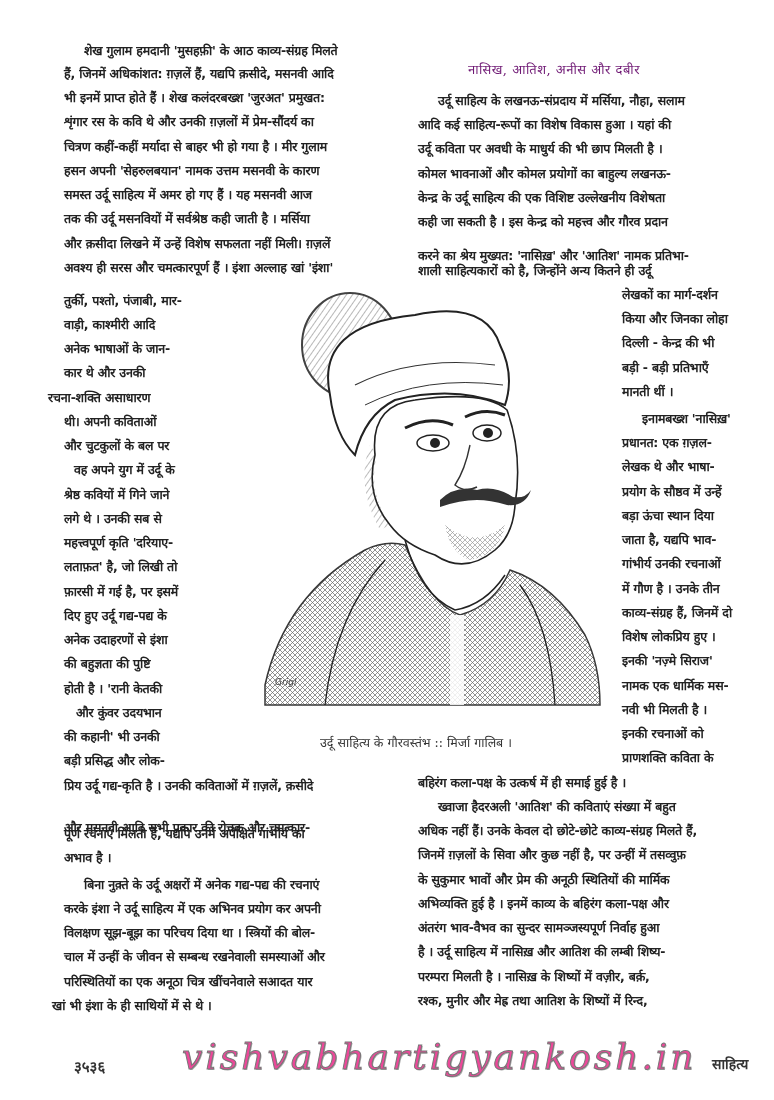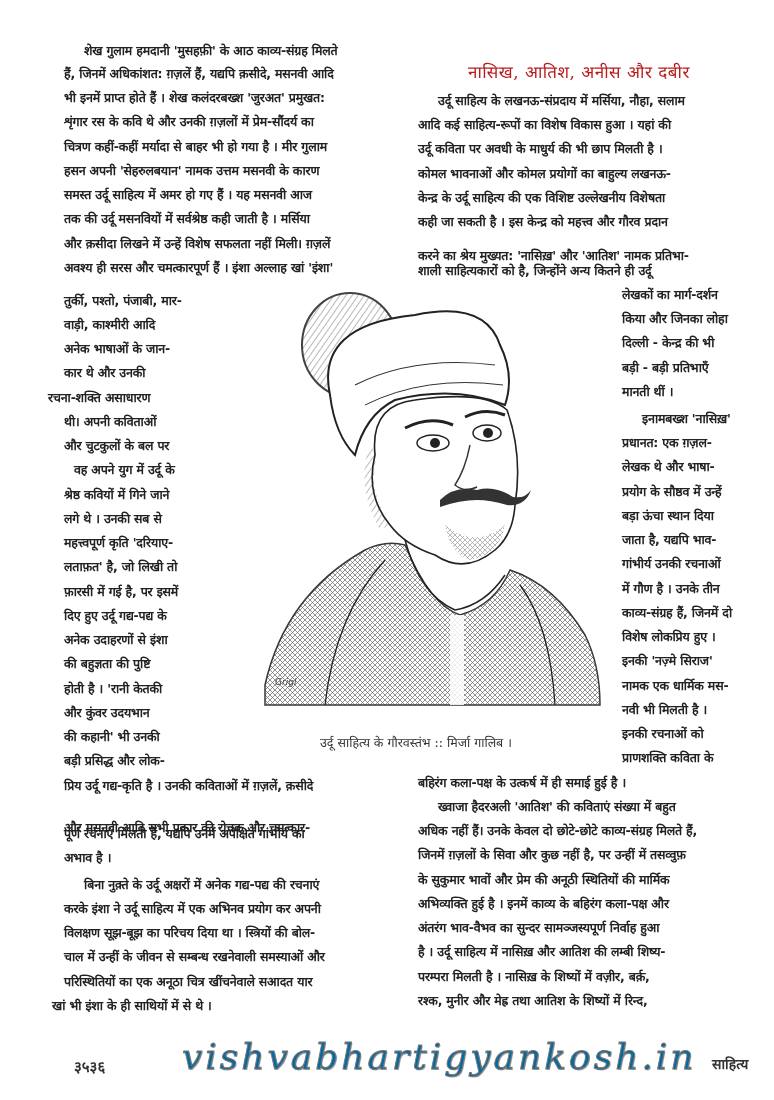--- a/index.html
+++ b/index.html
@@ -5,33 +5,33 @@
   html, body { margin: 0; padding: 0; }
   body {
     width: 774px; height: 1100px; background: #ffffff; position: relative; overflow: hidden;
     font-family: "DejaVu Sans", sans-serif; color: #1a1a1a;
   }
   .line {
     position: absolute; font-size: 12.5px; line-height: 16px; white-space: nowrap;
     font-weight: bold; color: #222; letter-spacing: -0.2px;
   }
   .heading {
-    position: absolute; left: 468px; top: 60px; font-size: 17px; color: #b91c1c;
+    position: absolute; left: 468px; top: 60px; font-size: 13px; color: #701a75;
     font-family: "DejaVu Serif", serif; letter-spacing: 0.5px; white-space: nowrap;
   }
   .caption {
     position: absolute; left: 320px; top: 734px; font-size: 12.5px; color: #333;
     font-family: "DejaVu Serif", serif; white-space: nowrap;
   }
   .portrait { position: absolute; left: 255px; top: 285px; width: 350px; height: 435px; }
   .footer-num { position: absolute; left: 74px; top: 1056px; font-size: 15px; font-weight: bold; color: #333; }
   .footer-right { position: absolute; left: 712px; top: 1054px; font-size: 14px; color: #333; font-weight: bold; }
   .watermark {
     position: absolute; left: 182px; top: 1036px; font-size: 36px; font-style: italic;
-    font-family: "DejaVu Serif", serif; color: #0369a1; letter-spacing: 3px;
+    font-family: "DejaVu Serif", serif; color: #ec4899; letter-spacing: 3px;
     -webkit-text-stroke: 1px #777; text-shadow: 1px 1px 0 #aaa;
   }
 </style>
 </head>
 <body>
 
 <div>
 
   <div>
     <div class="line" style="left:84px;top:43px">शेख गुलाम हमदानी 'मुसहफ़ी' के आठ काव्य-संग्रह मिलते</div>
@@ -57,21 +57,21 @@
     <div class="line" style="left:74px;top:462px">वह अपने युग में उर्दू के</div>
     <div class="line" style="left:64px;top:487px">श्रेष्ठ कवियों में गिने जाने</div>
     <div class="line" style="left:64px;top:511px">लगे थे । उनकी सब से</div>
     <div class="line" style="left:64px;top:535px">महत्त्वपूर्ण कृति 'दरियाए-</div>
     <div class="line" style="left:64px;top:559px">लताफ़त' है, जो लिखी तो</div>
     <div class="line" style="left:64px;top:584px">फ़ारसी में गई है, पर इसमें</div>
     <div class="line" style="left:64px;top:608px">दिए हुए उर्दू गद्य-पद्य के</div>
     <div class="line" style="left:64px;top:632px">अनेक उदाहरणों से इंशा</div>
     <div class="line" style="left:64px;top:656px">की बहुज्ञता की पुष्टि</div>
     <div class="line" style="left:64px;top:681px">होती है । 'रानी केतकी</div>
-    <div class="line" style="left:64px;top:705px">और कुंवर उदयभान</div>
+    <div class="line" style="left:76px;top:705px">और कुंवर उदयभान</div>
     <div class="line" style="left:64px;top:729px">की कहानी' भी उनकी</div>
     <div class="line" style="left:64px;top:753px">बड़ी प्रसिद्ध और लोक-</div>
   </div>
 
   <div>
     <div class="line" style="left:64px;top:778px">प्रिय उर्दू गद्य-कृति है । उनकी कविताओं में ग़ज़लें, क़सीदे</div>
     <div class="line" style="left:64px;top:820px">और मसनवी आदि सभी प्रकार की रोचक और चमत्कार-</div>
     <div class="line" style="left:64px;top:826px">पूर्ण रचनाएं मिलती हैं, यद्यपि उनमें अपेक्षित गांभीर्य का</div>
     <div class="line" style="left:64px;top:850px">अभाव है ।</div>
     <div class="line" style="left:84px;top:877px">बिना नुक़्ते के उर्दू अक्षरों में अनेक गद्य-पद्य की रचनाएं</div>

